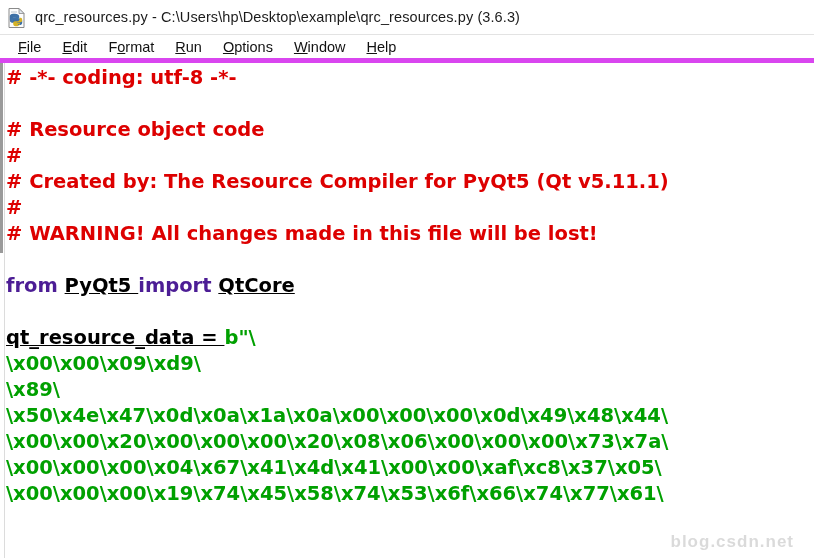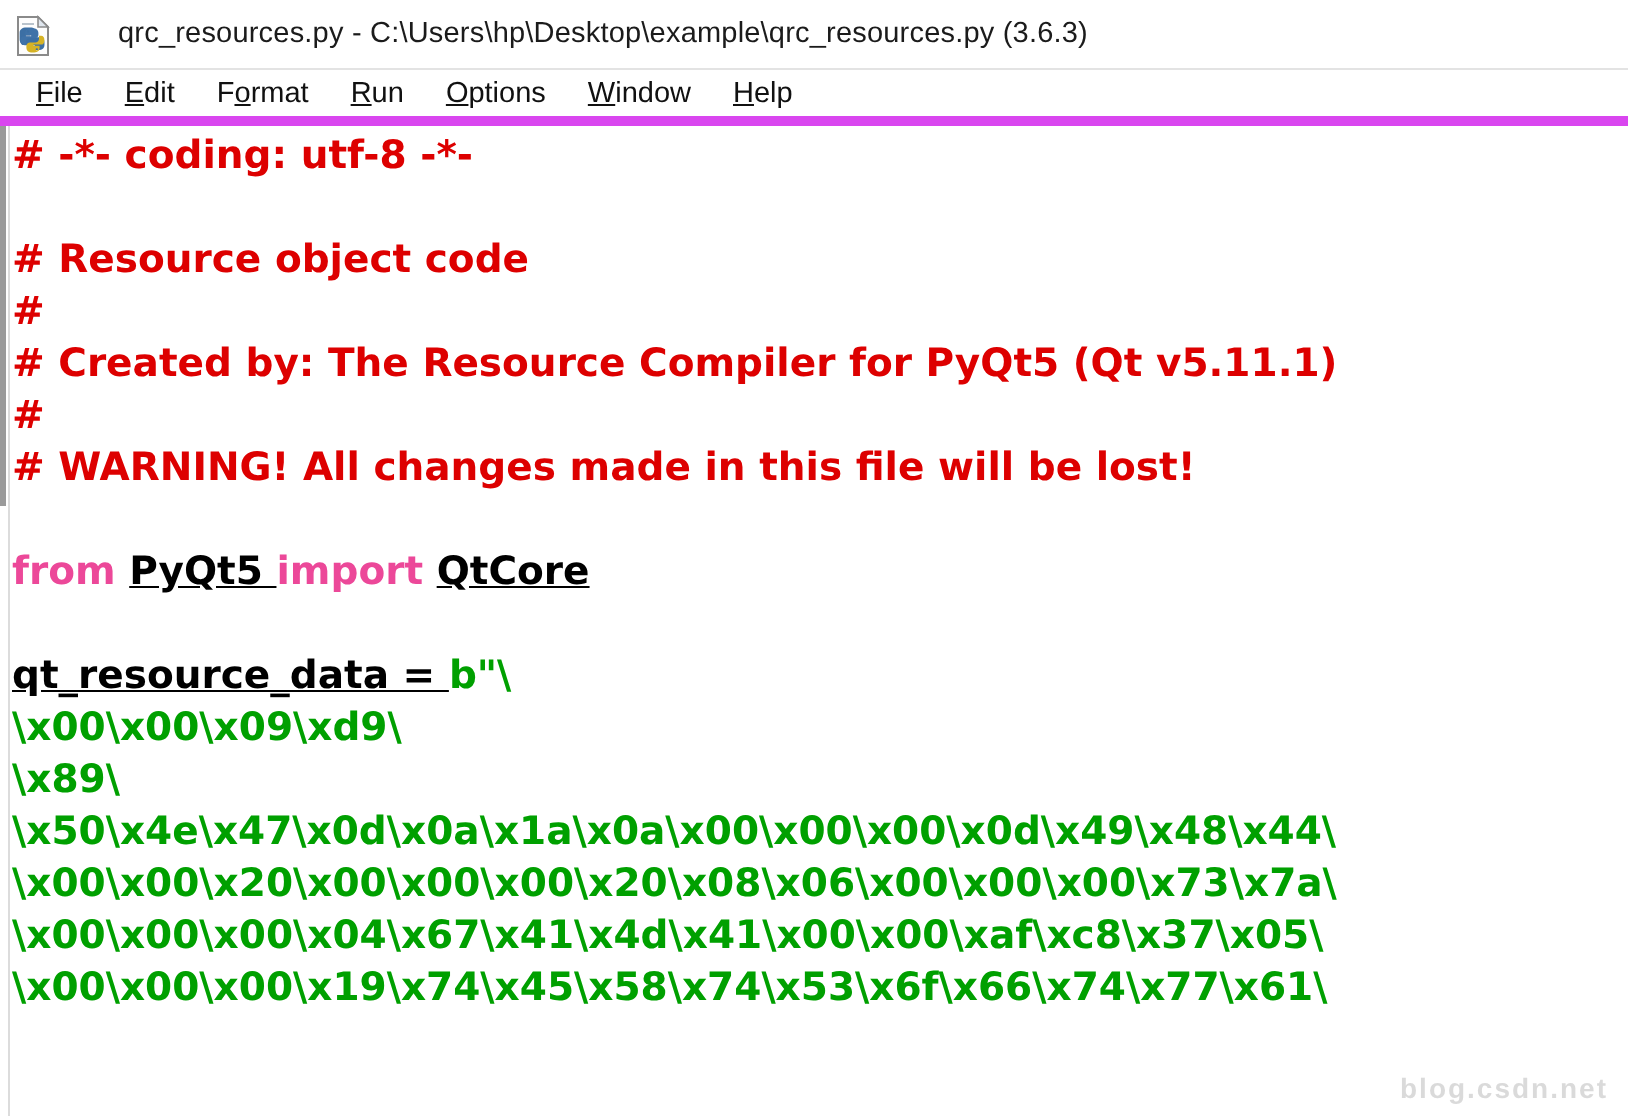--- a/index.html
+++ b/index.html
@@ -25,21 +25,20 @@
   
   .titlebar {
     position: relative;
     height: 35px;
     background: #ffffff;
     border-bottom: 1px solid #e3e3e3;
     display: flex;
     align-items: center;
     padding-left: 6px;
     box-sizing: border-box;
-    gap: 24px;
   }
   .app-icon {
     width: 22px;
     height: 22px;
     position: relative;
     flex: 0 0 auto;
     margin-right: 7px;
     margin-top: 1px;
   }
   .title-text {
@@ -108,31 +107,31 @@
     line-height: 26px;
     white-space: pre;
     overflow: hidden;
   }
   .line {
     height: 26px;
     white-space: pre;
     position: relative;
   }
   .tok-comment { color: #dd0000; text-align: center; }
-  .tok-keyword { color: #ec4899; }
+  .tok-keyword { color: #4c1d95; }
   .tok-string  { color: #00a000; }
   .tok-plain   { color: #000000; text-decoration: underline; }
 
   
   .watermark {
     position: absolute;
-    right: 10px;
+    right: 20px;
     bottom: 6px;
     font-family: "Liberation Sans", sans-serif;
-    font-size: 14px;
+    font-size: 17px;
     font-weight: bold;
     color: rgba(140, 140, 140, 0.32);
     letter-spacing: 1px;
     pointer-events: none;
     white-space: nowrap;
   }
 </style>
 </head>
 <body>
 

